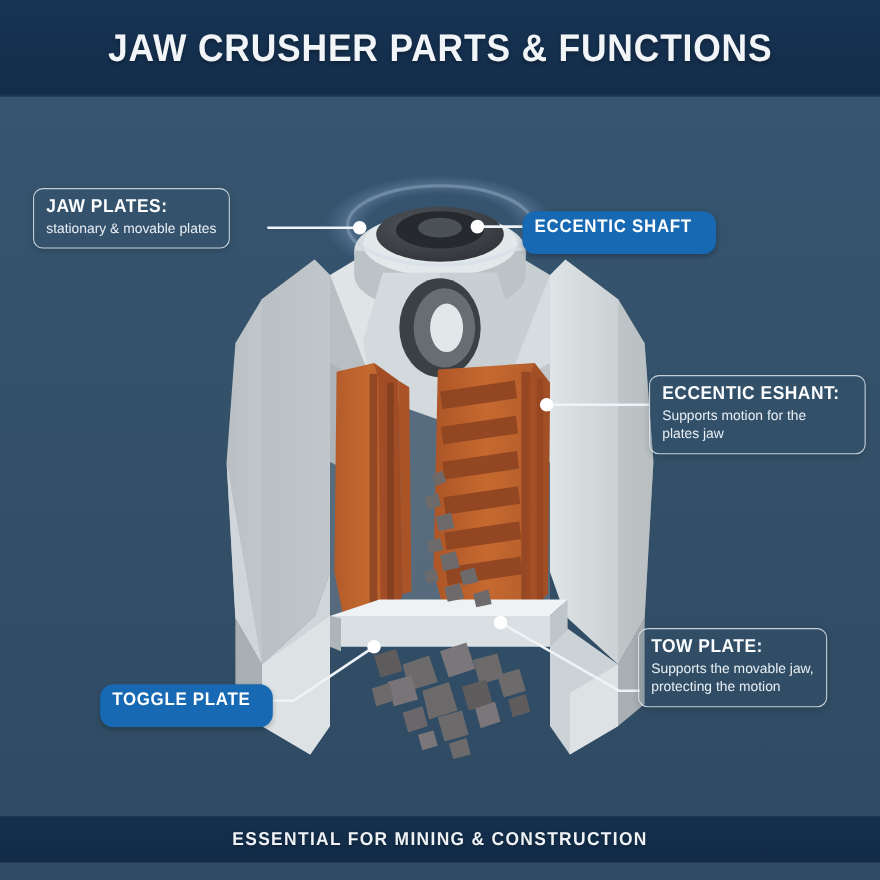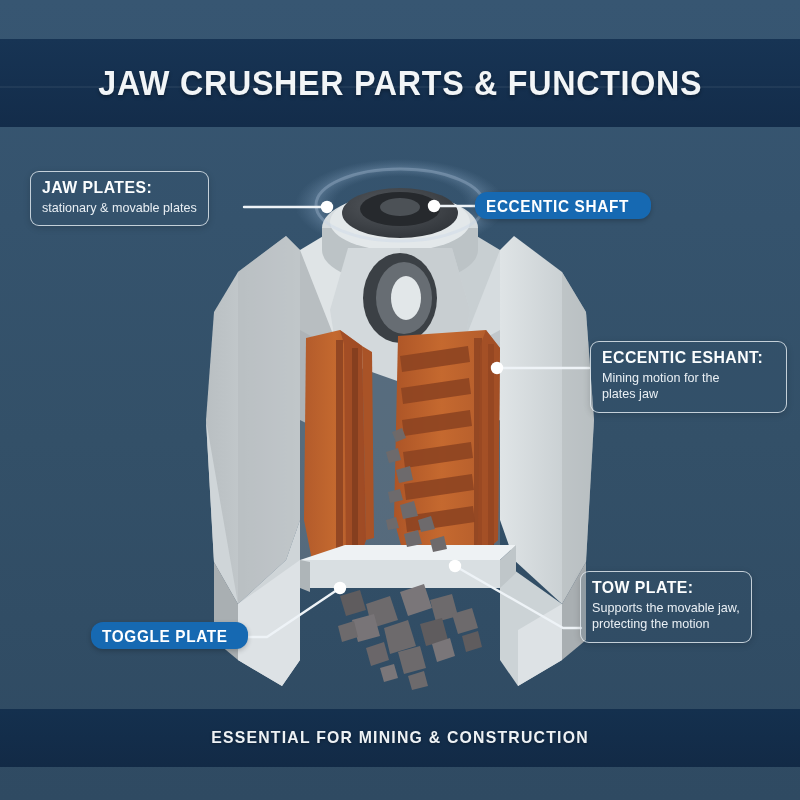--- a/index.html
+++ b/index.html
@@ -32,25 +32,24 @@
     background: #15304f;
     display: flex;
     align-items: center;
     justify-content: center;
     box-sizing: border-box;
   }
   #header-band {
     top: 0;
     height: 88px;
     background: linear-gradient(180deg, #173454 0%, #132c4a 100%);
-    margin-top: 39px;
   }
   #footer-band {
-    top: 709px;
-    height: 58px;
+    top: 742px;
+    height: 42px;
     background: linear-gradient(180deg, #14304e 0%, #122a46 100%);
     text-align: right;
   }
   .band-rule {
     position: absolute;
     left: 0;
     width: 800px;
     height: 2px;
     background: rgba(255,255,255,0.055);
   }
@@ -126,21 +125,21 @@
     font-size: 12.6px;
     color: #e9eff4;
     line-height: 1.30;
     white-space: nowrap;
   }
 
   .badge {
     position: absolute;
     box-sizing: border-box;
     background: #1669b2;
-    padding: 5px 11px 4px 11px;
+    padding: 5px 11px 16px 11px;
     border-radius: 12px;
     box-shadow: 0 2px 5px rgba(0,0,0,0.22);
   }
   .badge-label {
     font-family: "Liberation Sans Narrow", "Liberation Sans", sans-serif;
     font-size: 16.5px;
     font-weight: bold;
     letter-spacing: 0.7px;
     color: #ffffff;
     text-transform: uppercase;
@@ -328,21 +327,21 @@
     <div class="callout-title">JAW PLATES:</div>
     <div class="callout-body">stationary &amp; movable plates</div>
   </div>
 
   <div class="badge" id="callout-eccentric-shaft">
     <span class="badge-label">ECCENTIC SHAFT</span>
   </div>
 
   <div class="callout-box" id="callout-eccentric-eshant">
     <div class="callout-title">ECCENTIC ESHANT:</div>
-    <div class="callout-body">Mining motion for the</div>
+    <div class="callout-body">Supports motion for the</div>
     <div class="callout-body">plates jaw</div>
   </div>
 
   <div class="badge" id="callout-toggle-plate">
     <span class="badge-label">TOGGLE PLATE</span>
   </div>
 
   <div class="callout-box" id="callout-tow-plate">
     <div class="callout-title">TOW PLATE:</div>
     <div class="callout-body">Supports the movable jaw,</div>

